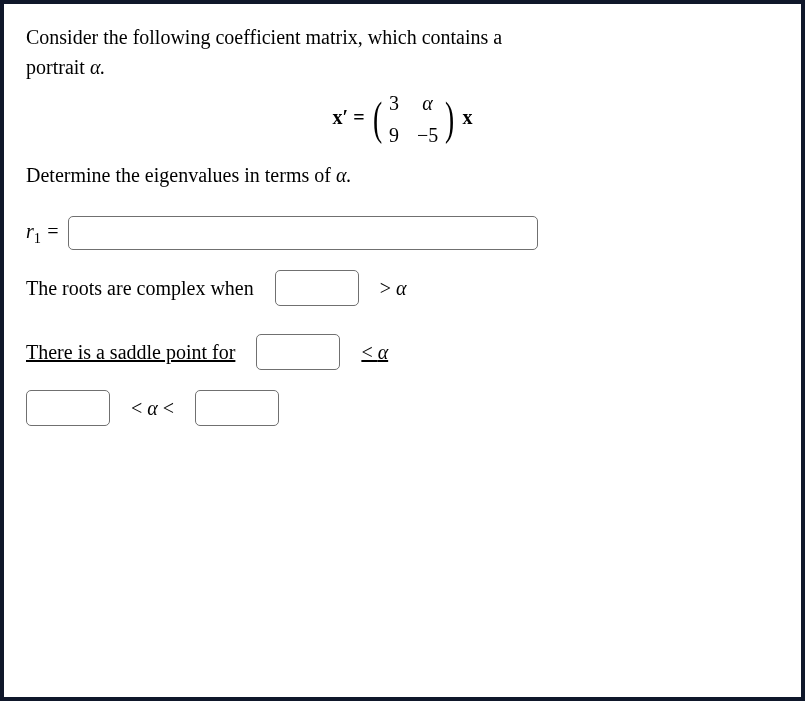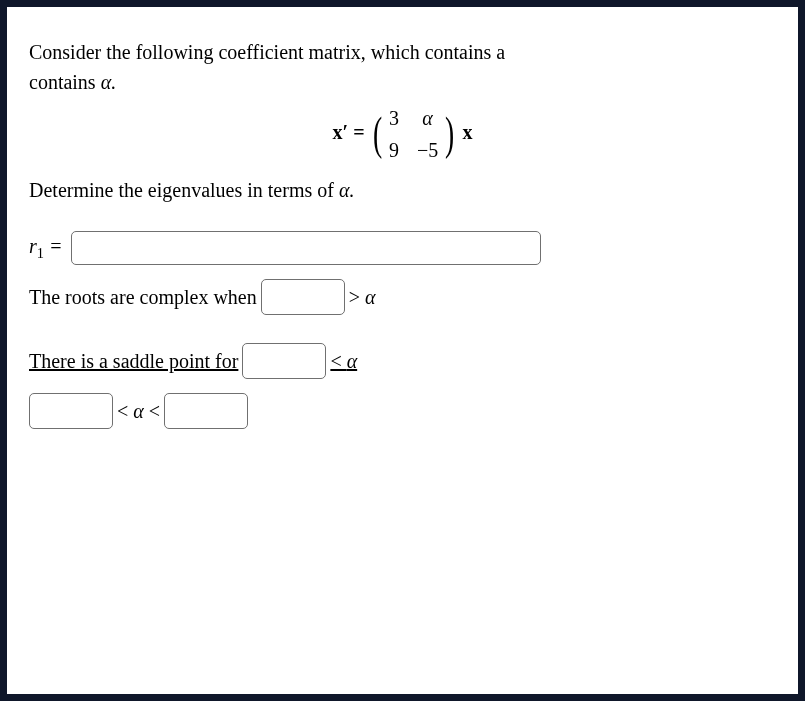--- a/index.html
+++ b/index.html
@@ -4,24 +4,24 @@
 <style>
   * { box-sizing: border-box; }
   body {
     margin: 0;
     padding: 0;
     background: #fff;
     font-family: Georgia, 'Times New Roman', serif;
     color: #000;
   }
   .container {
-    border: 7px solid #0f172a;
+    border: 4px solid #0f172a;
     width: 805px;
     height: 701px;
-    padding: 30px 22px;
+    padding: 18px 22px;
     font-size: 20px;
     line-height: 1.5;
   }
   .prompt-text { margin-bottom: 6px; }
   .eq-line {
     text-align: center;
     margin: 6px 0 10px 0;
     font-size: 20px;
   }
   .matrix-wrap {
@@ -73,34 +73,34 @@
     border-radius: 5px;
     background: #fff;
     padding: 2px 6px;
     font-size: 16px;
   }
   .para { margin: 22px 0 14px 0; }
   .inline-row {
     display: flex;
     align-items: center;
     flex-wrap: wrap;
-    gap: 4px;
-    margin: 14px 0;
+    gap: 21px;
+    margin: 20px 0;
   }
   .alpha { font-style: italic; }
   .bold { font-weight: bold; }
 </style>
 </head>
 <body>
 
 <div class="container">
 
   <div class="prompt-text">
     <span>Consider the following coefficient matrix, which contains a</span><br>
-    <span>contains </span><span class="alpha">α.</span>
+    <span>portrait </span><span class="alpha">α.</span>
   </div>
 
   <div class="eq-line">
     <span class="bold">x′ =</span>
     <span class="matrix-wrap">
       <span class="paren">(</span>
       <span class="matrix">
         <span>3</span>
         <span class="alpha">α</span>
         <span>9</span>

